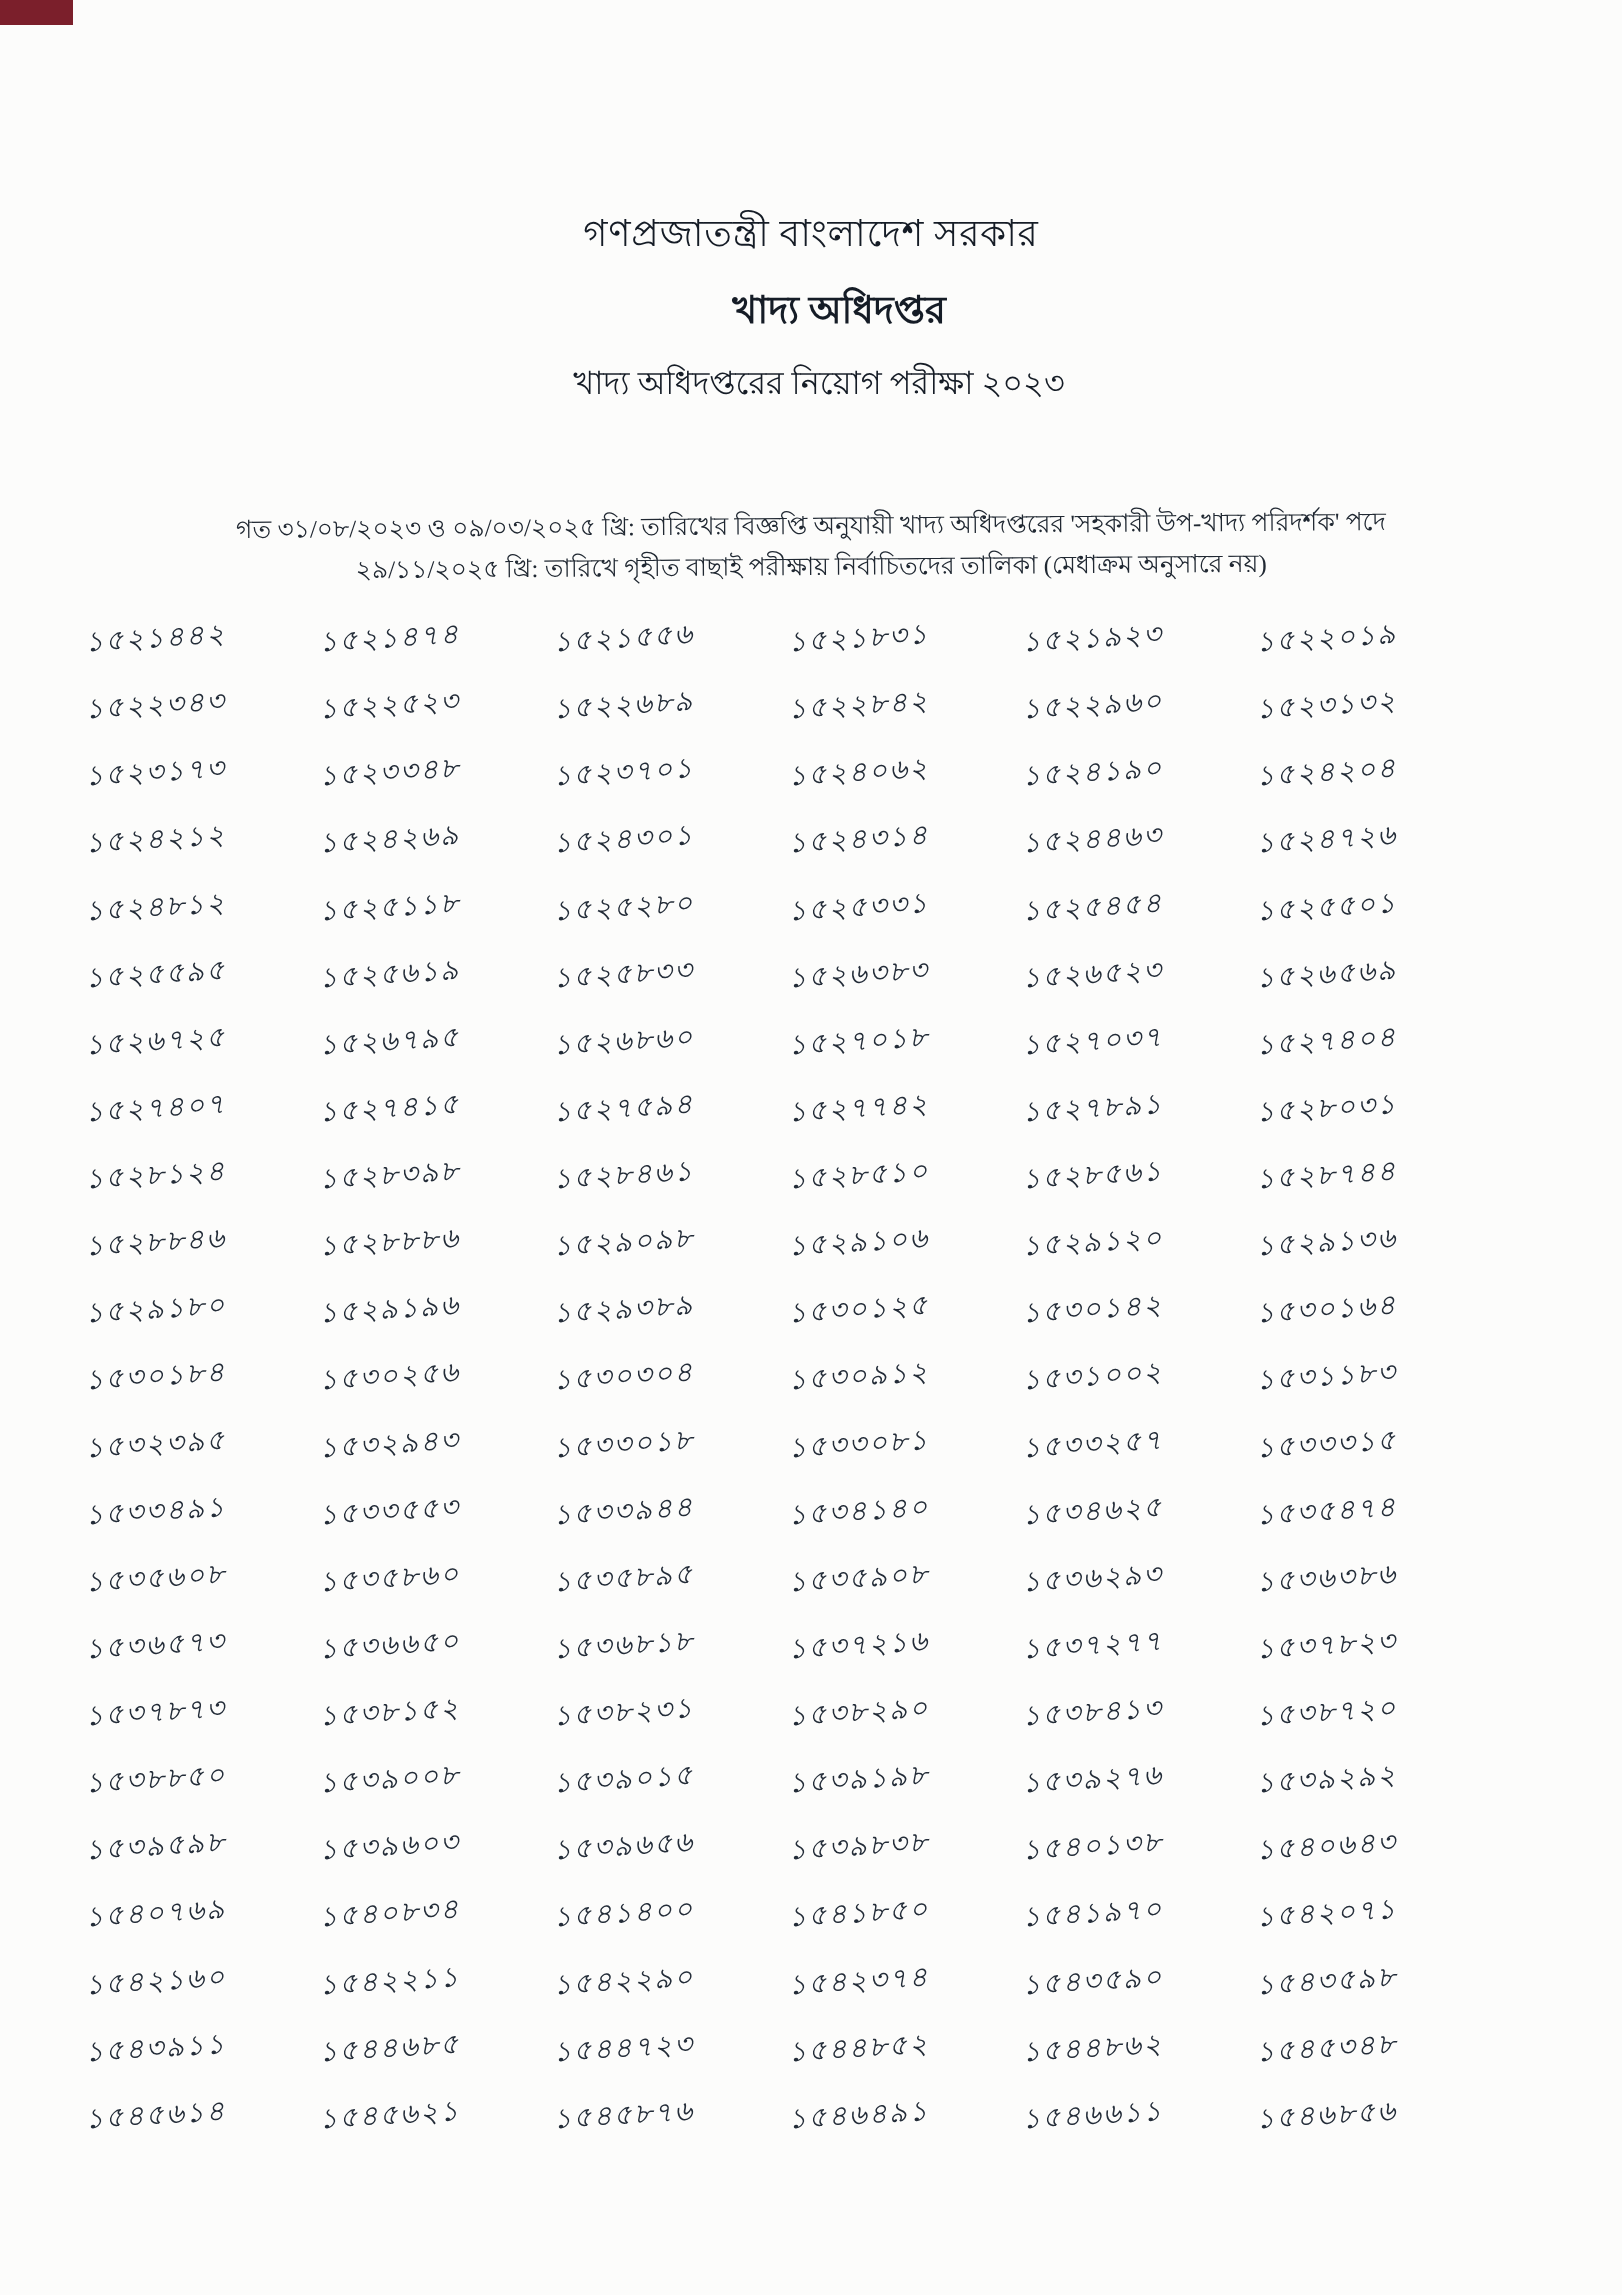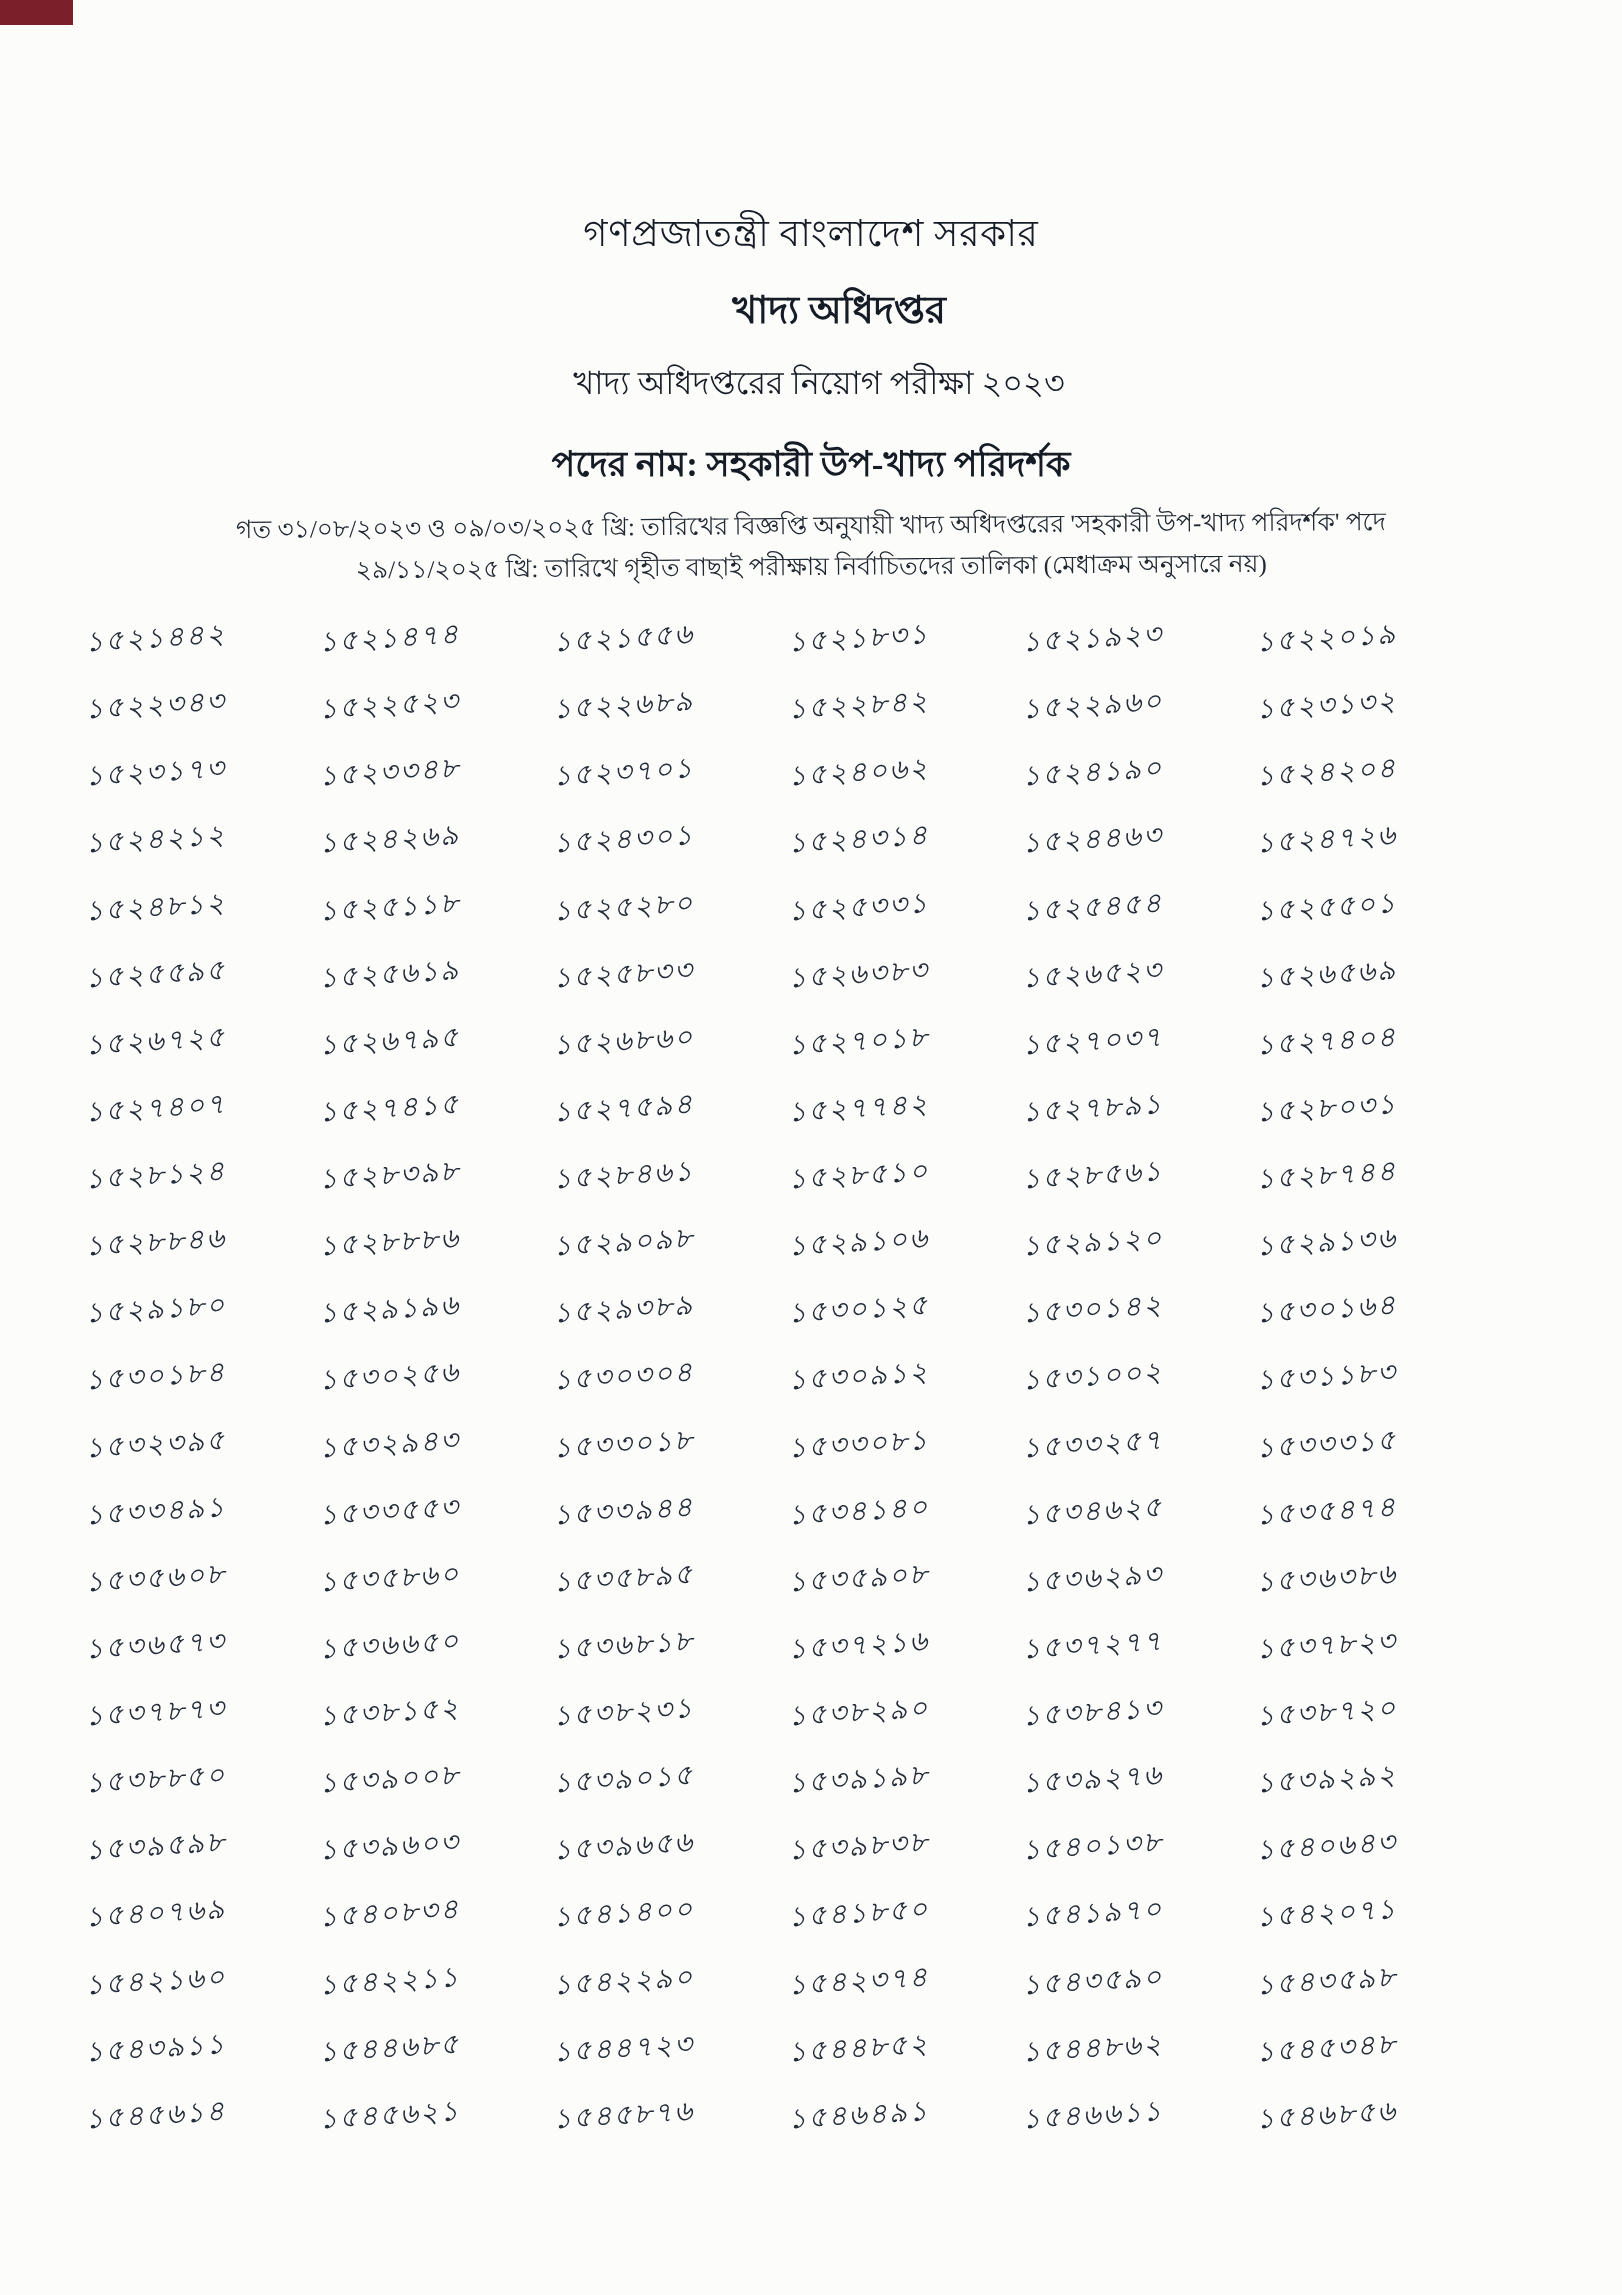--- a/index.html
+++ b/index.html
@@ -54,21 +54,20 @@
 </head>
 <body>
 
 <div id="page">
 
   <div id="corner-mark"></div>
 
   <div class="hdr" id="title1">গণপ্রজাতন্ত্রী বাংলাদেশ সরকার</div>
   <div class="hdr" id="title2">খাদ্য অধিদপ্তর</div>
   <div class="hdr" id="title3">খাদ্য অধিদপ্তরের নিয়োগ পরীক্ষা ২০২৩</div>
-  <div class="hdr" id="post-name">পদের নাম: সহকারী উপ-খাদ্য পরিদর্শক</div>
 
   <div id="desc">
     <div>গত ৩১/০৮/২০২৩ ও ০৯/০৩/২০২৫ খ্রি: তারিখের বিজ্ঞপ্তি অনুযায়ী খাদ্য অধিদপ্তরের 'সহকারী উপ-খাদ্য পরিদর্শক' পদে</div>
     <div>২৯/১১/২০২৫ খ্রি: তারিখে গৃহীত  বাছাই পরীক্ষায় নির্বাচিতদের তালিকা (মেধাক্রম অনুসারে নয়)</div>
   </div>
 
   <div id="roll-grid">
       <div class="roll-row">
         <span class="roll-cell">১৫২১৪৪২</span>
         <span class="roll-cell">১৫২১৪৭৪</span>

